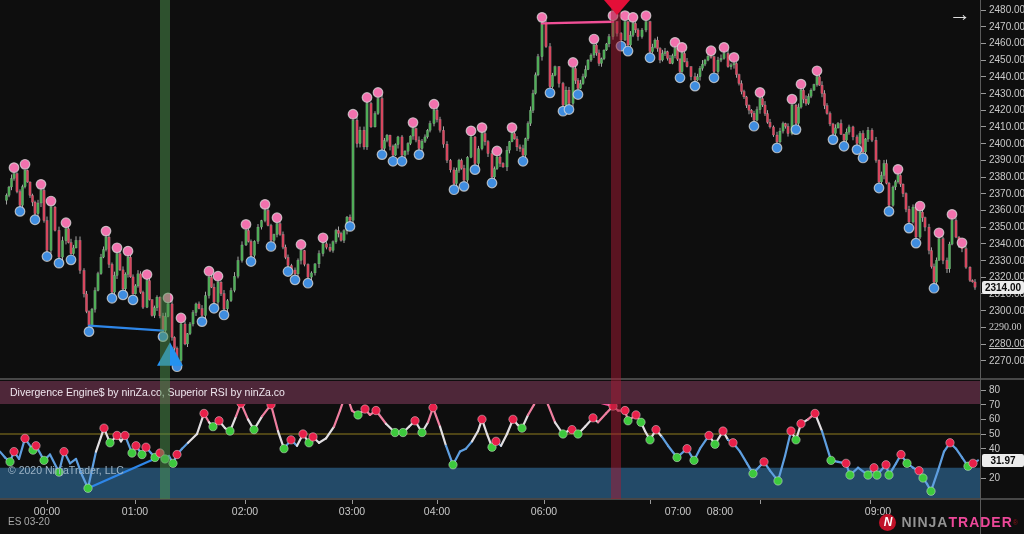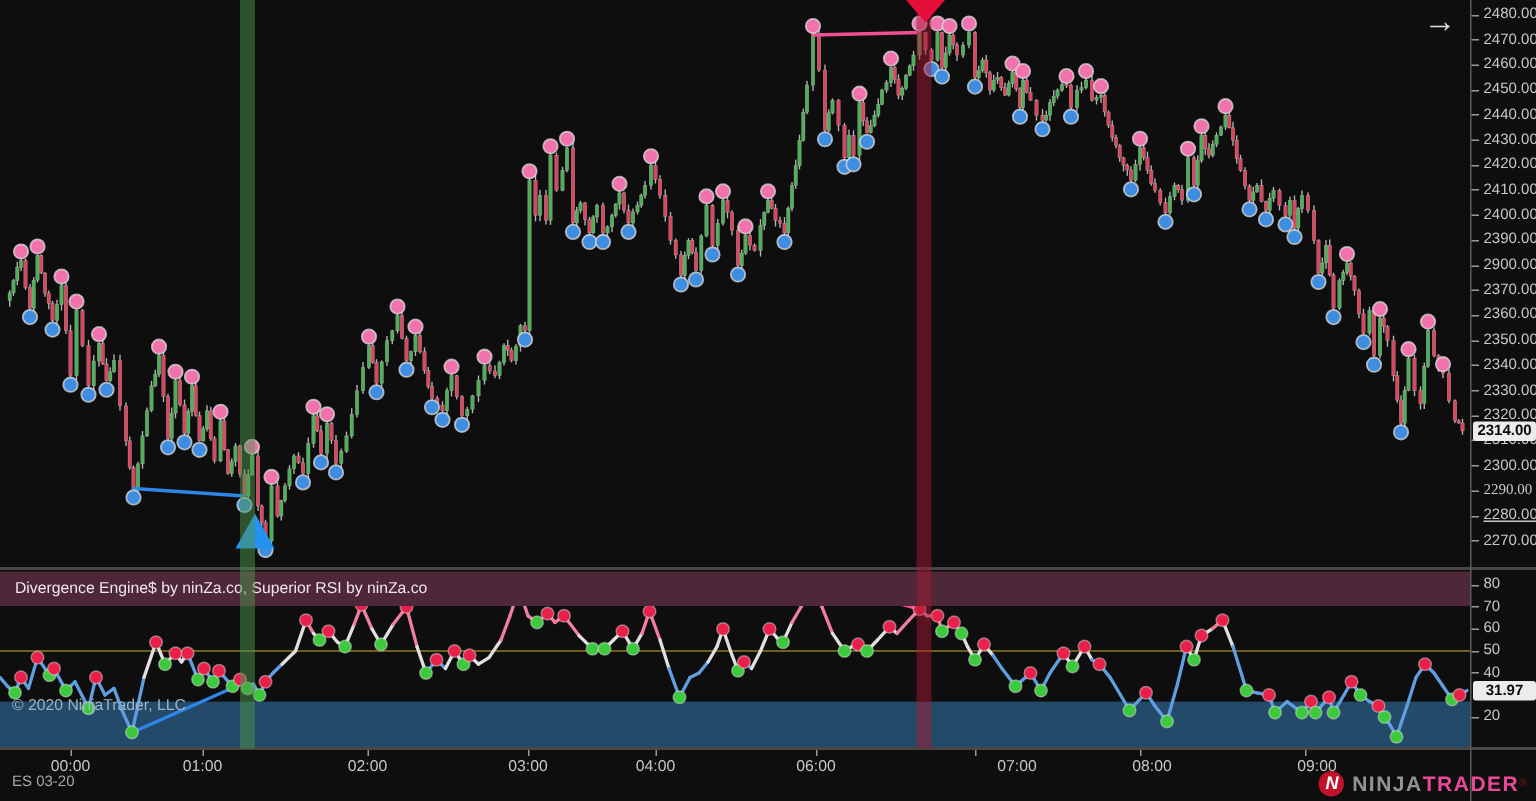--- a/index.html
+++ b/index.html
@@ -1082,21 +1082,21 @@
         <div class="ticklbl" style="top: 87.5px;">2430.00</div>
         <div class="tickdash" style="top: 109.7px;"></div>
         <div class="ticklbl" style="top: 104.2px;">2420.00</div>
         <div class="tickdash" style="top: 126.4px;"></div>
         <div class="ticklbl" style="top: 120.9px;">2410.00</div>
         <div class="tickdash" style="top: 143.1px;"></div>
         <div class="ticklbl" style="top: 137.6px;">2400.00</div>
         <div class="tickdash" style="top: 159.8px;"></div>
         <div class="ticklbl" style="top: 154.3px;">2390.00</div>
         <div class="tickdash" style="top: 176.5px;"></div>
-        <div class="ticklbl" style="top: 171px;">2900.00</div>
+        <div class="ticklbl" style="top: 171px;">2380.00</div>
         <div class="tickdash" style="top: 193.2px;"></div>
         <div class="ticklbl" style="top: 187.7px;">2370.00</div>
         <div class="tickdash" style="top: 209.9px;"></div>
         <div class="ticklbl" style="top: 204.4px;">2360.00</div>
         <div class="tickdash" style="top: 226.6px;"></div>
         <div class="ticklbl" style="top: 221.1px;">2350.00</div>
         <div class="tickdash" style="top: 243.3px;"></div>
         <div class="ticklbl" style="top: 237.8px;">2340.00</div>
         <div class="tickdash" style="top: 260px;"></div>
         <div class="ticklbl" style="top: 254.5px;">2330.00</div>
@@ -1140,21 +1140,21 @@
       <div class="tlabel" style="left: 245px;">02:00</div>
       <div class="ttick" style="left: 352px;"></div>
       <div class="tlabel" style="left: 352px;">03:00</div>
       <div class="ttick" style="left: 437px;"></div>
       <div class="tlabel" style="left: 437px;">04:00</div>
       <div class="ttick" style="left: 544px;"></div>
       <div class="tlabel" style="left: 544px;">06:00</div>
       <div class="ttick" style="left: 650px;"></div>
       <div class="tlabel" style="left: 650px; margin-left: 28px;">07:00</div>
       <div class="ttick" style="left: 760px;"></div>
-      <div class="tlabel" style="left: 768px;">08:00</div>
+      <div class="tlabel" style="left: 720px;">08:00</div>
       <div class="ttick" style="left: 870px;"></div>
       <div class="tlabel" style="left: 870px; padding-left: 16px;">09:00</div>
     </div>
 
   <div id="instrument">ES 03-20</div>
 
   <div id="goto-arrow">→</div>
 
   <div id="brand">
     <div id="brand-icon">N</div>

